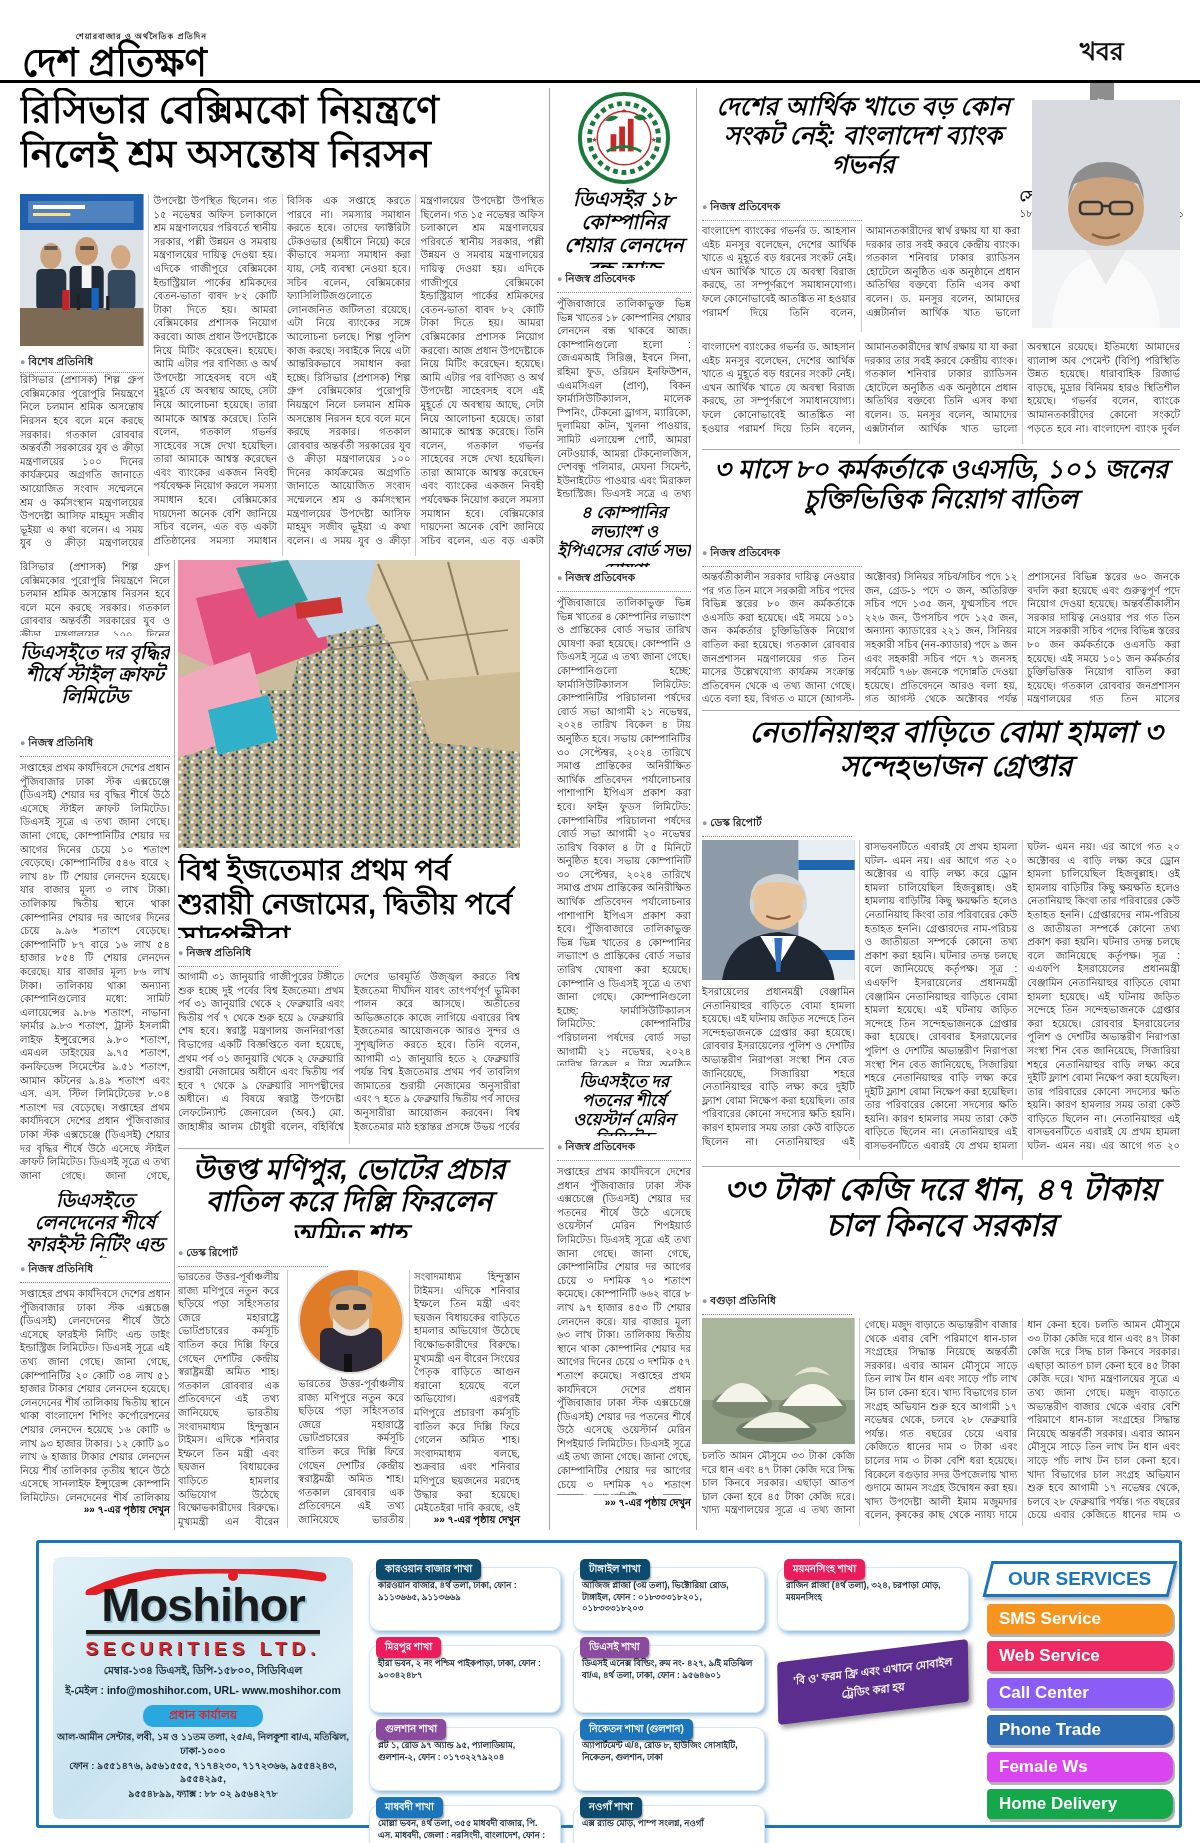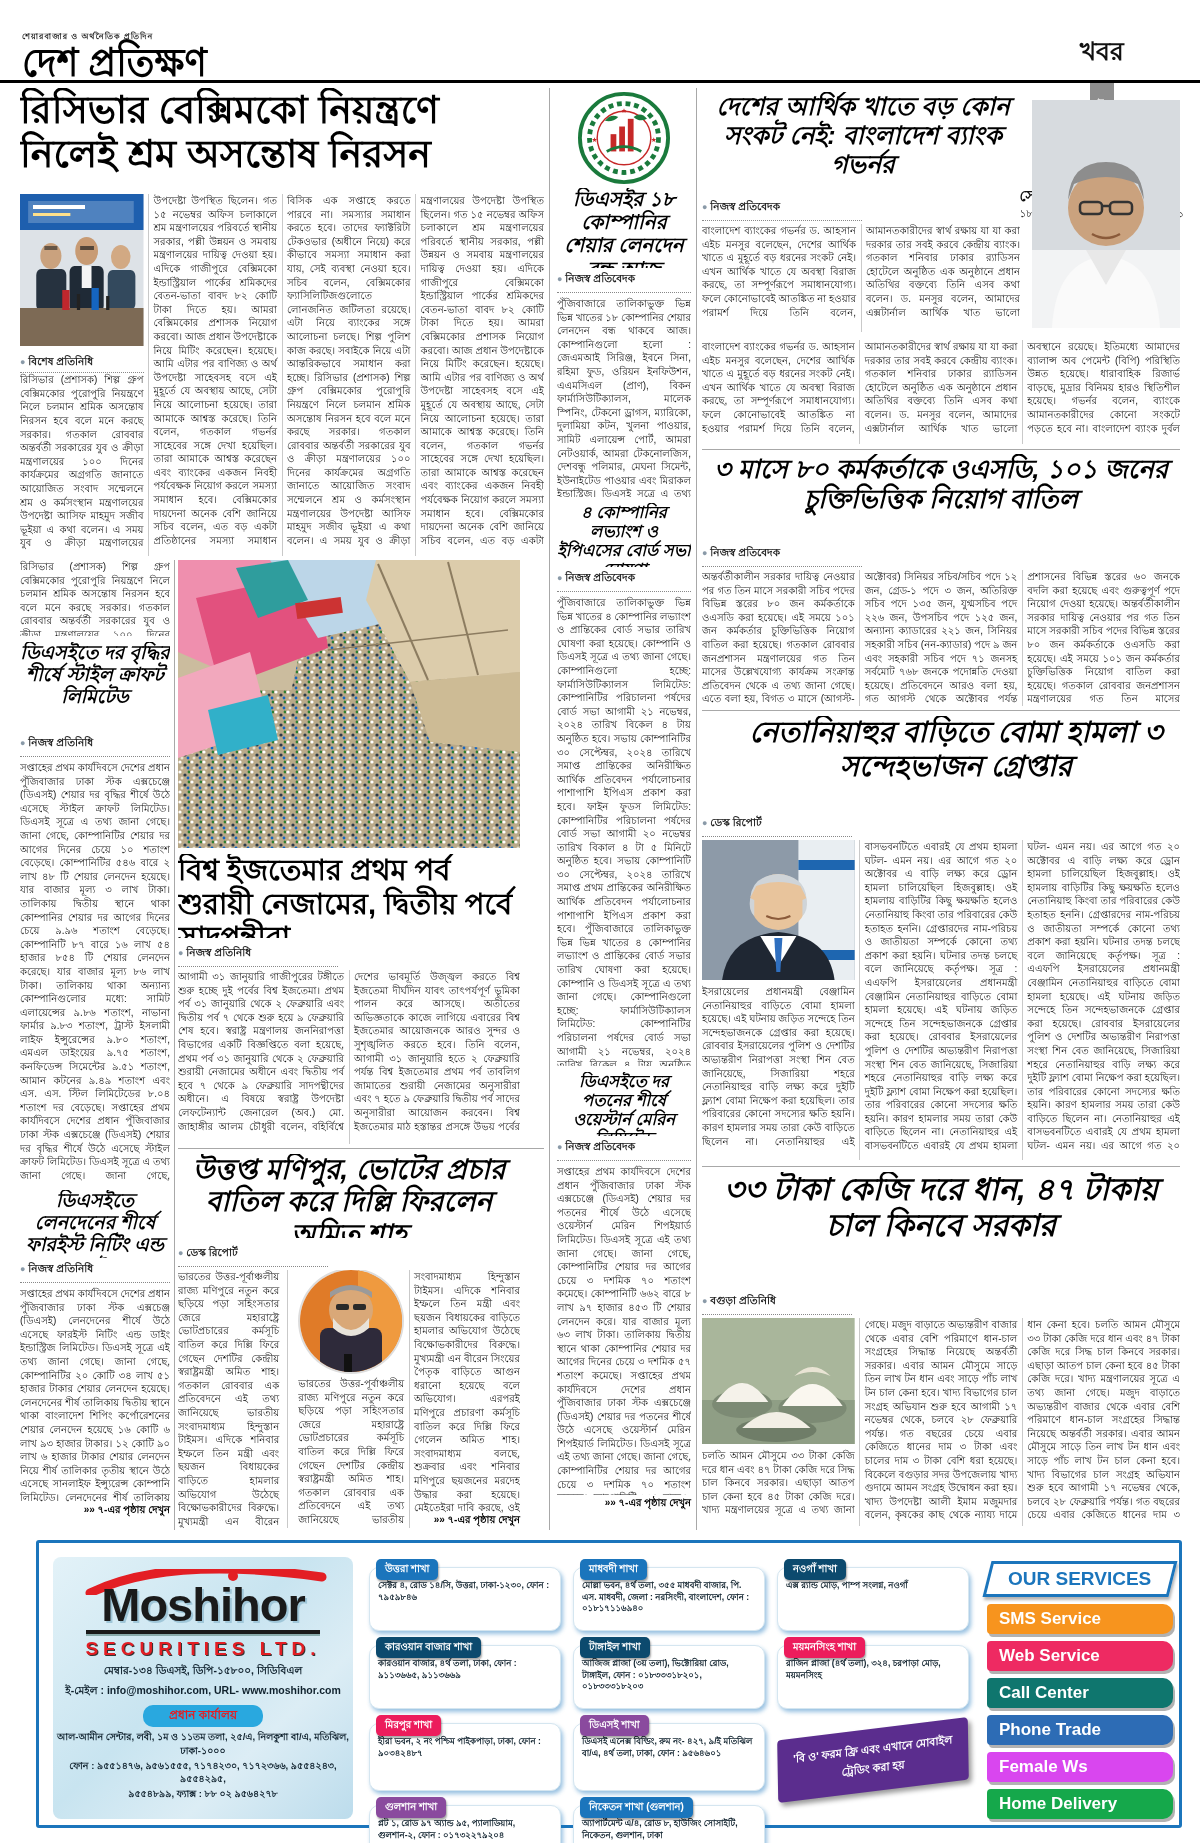--- a/index.html
+++ b/index.html
@@ -49,29 +49,29 @@
   .mosh-addr{font-size:9.5px;font-weight:bold;color:#10222e;margin-top:3px;line-height:1.45;}
   .branches{display:grid;grid-template-columns:repeat(3,1fr);grid-template-rows:repeat(4,auto);grid-auto-flow:column;column-gap:12px;row-gap:14px;}
   .bcard{position:relative;background:#fff;border:1px solid #d5e6f0;border-radius:10px;box-shadow:2px 3px 4px rgba(27,117,188,.45);padding:12px 8px 6px 8px;min-height:44px;}
   .bhead{position:absolute;top:-9px;left:6px;color:#fff;font-weight:bold;font-size:10px;padding:2px 9px;border-radius:5px;box-shadow:1px 2px 2px rgba(0,0,0,.35);white-space:nowrap;}
   .bhead.blue{background:#1B75BC;} .bhead.orange{background:#0c4a6e;} .bhead.pink{background:#EC1C5C;} .bhead.purple{background:#8A4A9E;}
   .baddr{font-size:8.6px;line-height:1.35;color:#10222e;font-weight:bold;}
   .banner{background:#5B2D8E;color:#fff;font-weight:bold;font-size:11px;text-align:center;padding:12px 8px;transform:rotate(-7deg) skewX(-6deg);border-radius:4px;box-shadow:3px 4px 5px rgba(0,0,0,.4);margin-top:6px;}
   .services-head{border:3px solid #1B75BC;background:#fff;transform:skewX(-14deg);padding:4px 0;text-align:center;box-shadow:2px 3px 3px rgba(0,0,0,.3);}
   .services-head span{display:inline-block;transform:skewX(14deg);color:#1B75BC;font-weight:bold;font-size:19px;}
   .svc{color:#fff;font-weight:bold;font-size:17px;padding:5px 0 5px 12px;border-radius:4px 10px 10px 4px;margin-top:7px;box-shadow:2px 3px 0 rgba(0,0,0,.3);}
-  .svc.s0{background:#F7941E;} .svc.s1{background:#EE2A62;} .svc.s2{background:#0f766e;}
+  .svc.s0{background:#F7941E;} .svc.s1{background:#EE2A62;} .svc.s2{background:#8b5cf6;}
   .svc.s3{background:#2D6CB5;} .svc.s4{background:#d946ef;} .svc.s5{background:#15A84B;}
 </style>
 </head>
 <body>
 
 <div class="page">
 
-  <div class="abs" style="left:22px;top:30px;">
+  <div class="abs" style="left:22px;top:30px;text-align:right;">
     <div class="tagline">শেয়ারবাজার ও অর্থনৈতিক প্রতিদিন</div>
     <div class="masthead">দেশ প্রতিক্ষণ</div>
   </div>
   <div class="abs hdr-right" style="right:16px;top:32px;">
     <span class="hdr-section">খবর</span>
     <span class="pgbox-gray">
         <span>পৃষ্ঠা</span>
       </span>
     <span class="pgbox-dark">
         <span>৩</span>
@@ -317,24 +317,20 @@
       <div class="mosh-line">মেম্বার-১৩৪ ডিএসই, ডিপি-১৫৮০০, সিডিবিএল</div>
       <div class="mosh-line">ই-মেইল : info@moshihor.com, URL- www.moshihor.com</div>
       <div class="head-office">প্রধান কার্যালয়</div>
       <div class="mosh-addr">আল-আমীন সেন্টার, লবী, ১ম ও ১১তম তলা, ২৫/এ, নিলকুশা বা/এ, মতিঝিল, ঢাকা-১০০০</div>
       <div class="mosh-addr" style="margin-top:1px;">ফোন : ৯৫৫১৪৭৬, ৯৫৬১৫৫৫, ৭১৭৪২৩০, ৭১৭২৩৬৬, ৯৫৫৪২৪৩, ৯৫৫৪২৯৫,</div>
       <div class="mosh-addr" style="margin-top:1px;">৯৫৫৪৮৯৯, ফ্যাক্স : ৮৮ ০২ ৯৫৬৪২৭৮</div>
     </div>
 
     <div class="abs branches" style="left:330px;top:24px;width:600px;">
       <div class="bcard">
-          <div class="bhead blue">উত্তরা শাখা</div>
-          <div class="baddr">সেক্টর ৪, রোড ১৪/সি, উত্তরা, ঢাকা-১২৩০, ফোন : ৭৯৫৯৮৪৬</div>
-        </div>
-      <div class="bcard">
           <div class="bhead orange">কারওয়ান বাজার শাখা</div>
           <div class="baddr">কারওয়ান বাজার, ৪র্থ তলা, ঢাকা, ফোন : ৯১১৩৬৬৫, ৯১১৩৬৬৯</div>
         </div>
       <div class="bcard">
           <div class="bhead pink">মিরপুর শাখা</div>
           <div class="baddr">হীরা ভবন, ২ নং পশ্চিম পাইকপাড়া, ঢাকা, ফোন : ৯০৩৪২৪৮৭</div>
         </div>
       <div class="bcard">
           <div class="bhead purple">গুলশান শাখা</div>
           <div class="baddr">প্লট ১, রোড ৯৭ অ্যান্ড ৯৫, প্যালাডিয়াম, গুলশান-২, ফোন : ০১৭৩২২৭৯২০৪</div>

